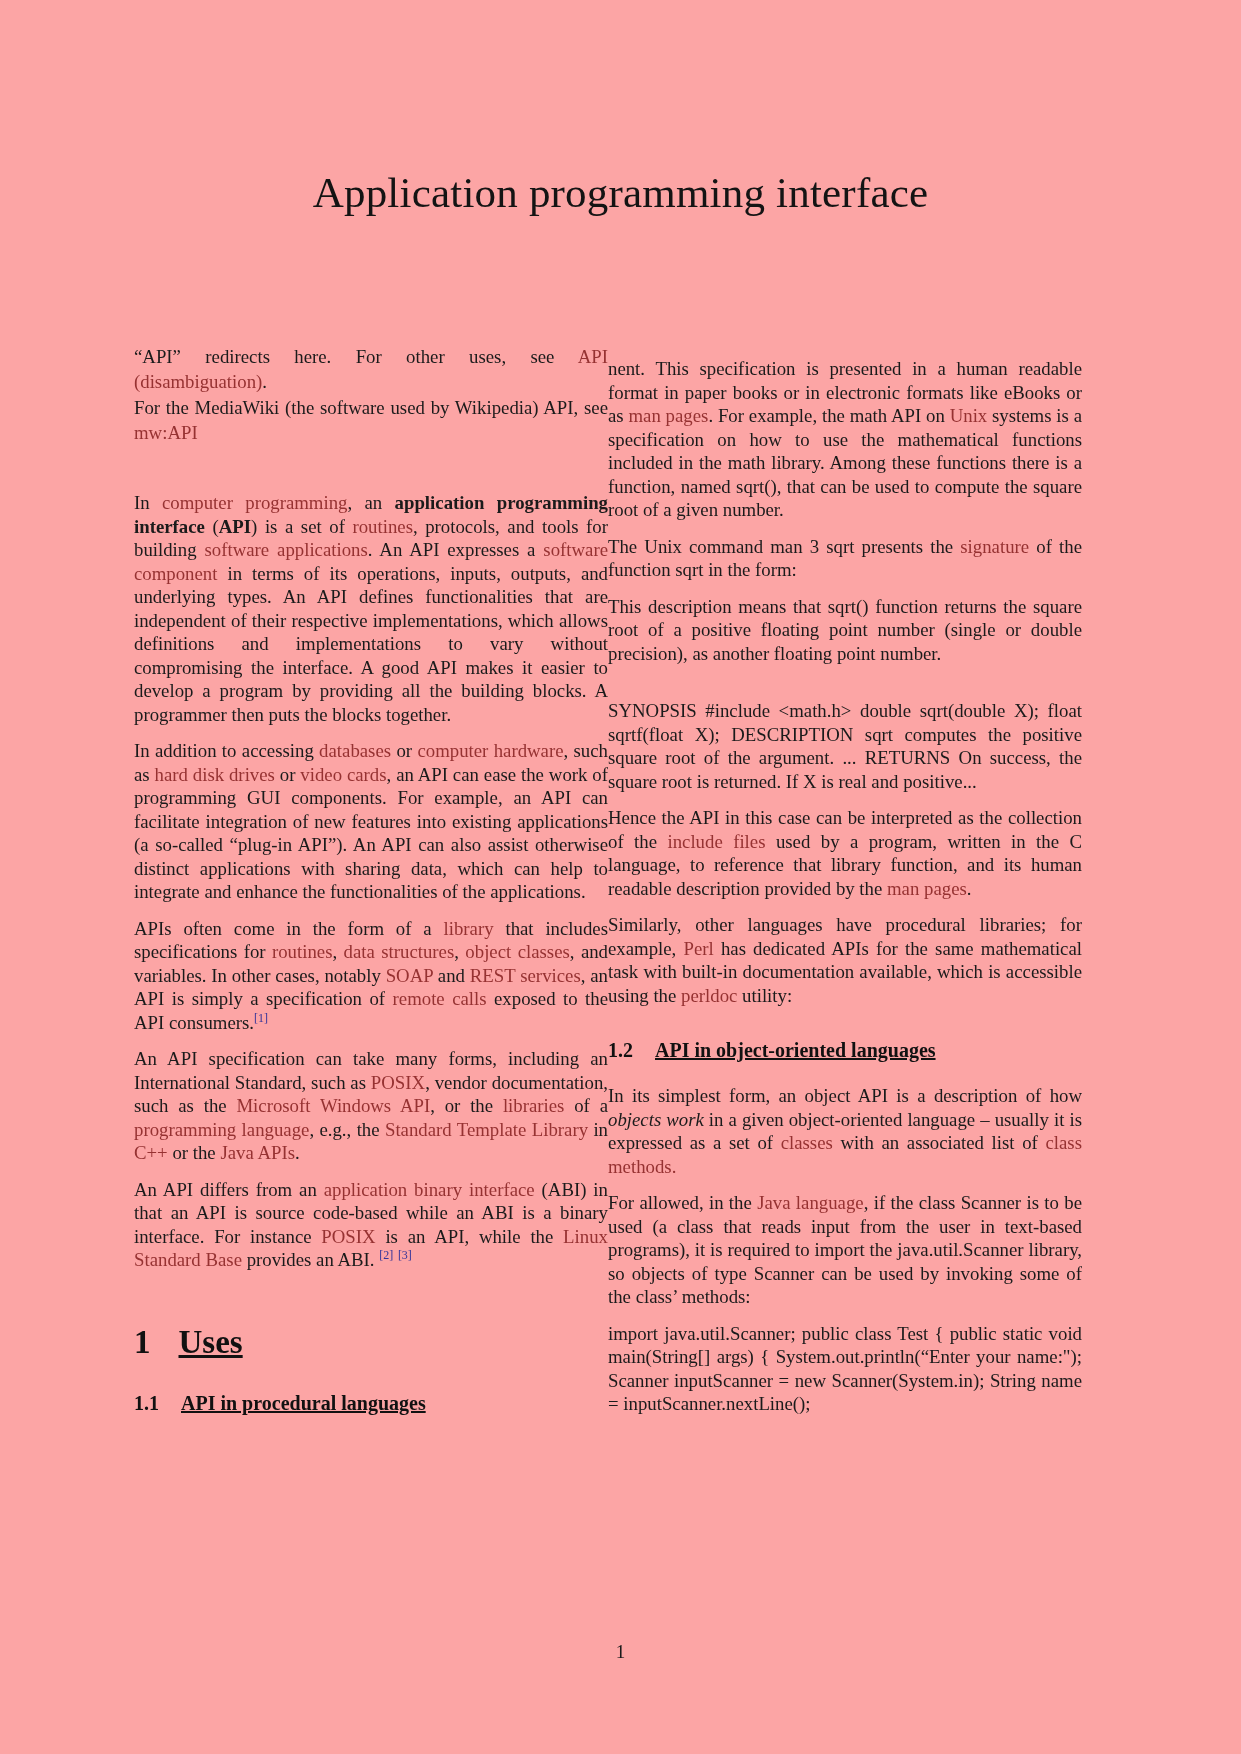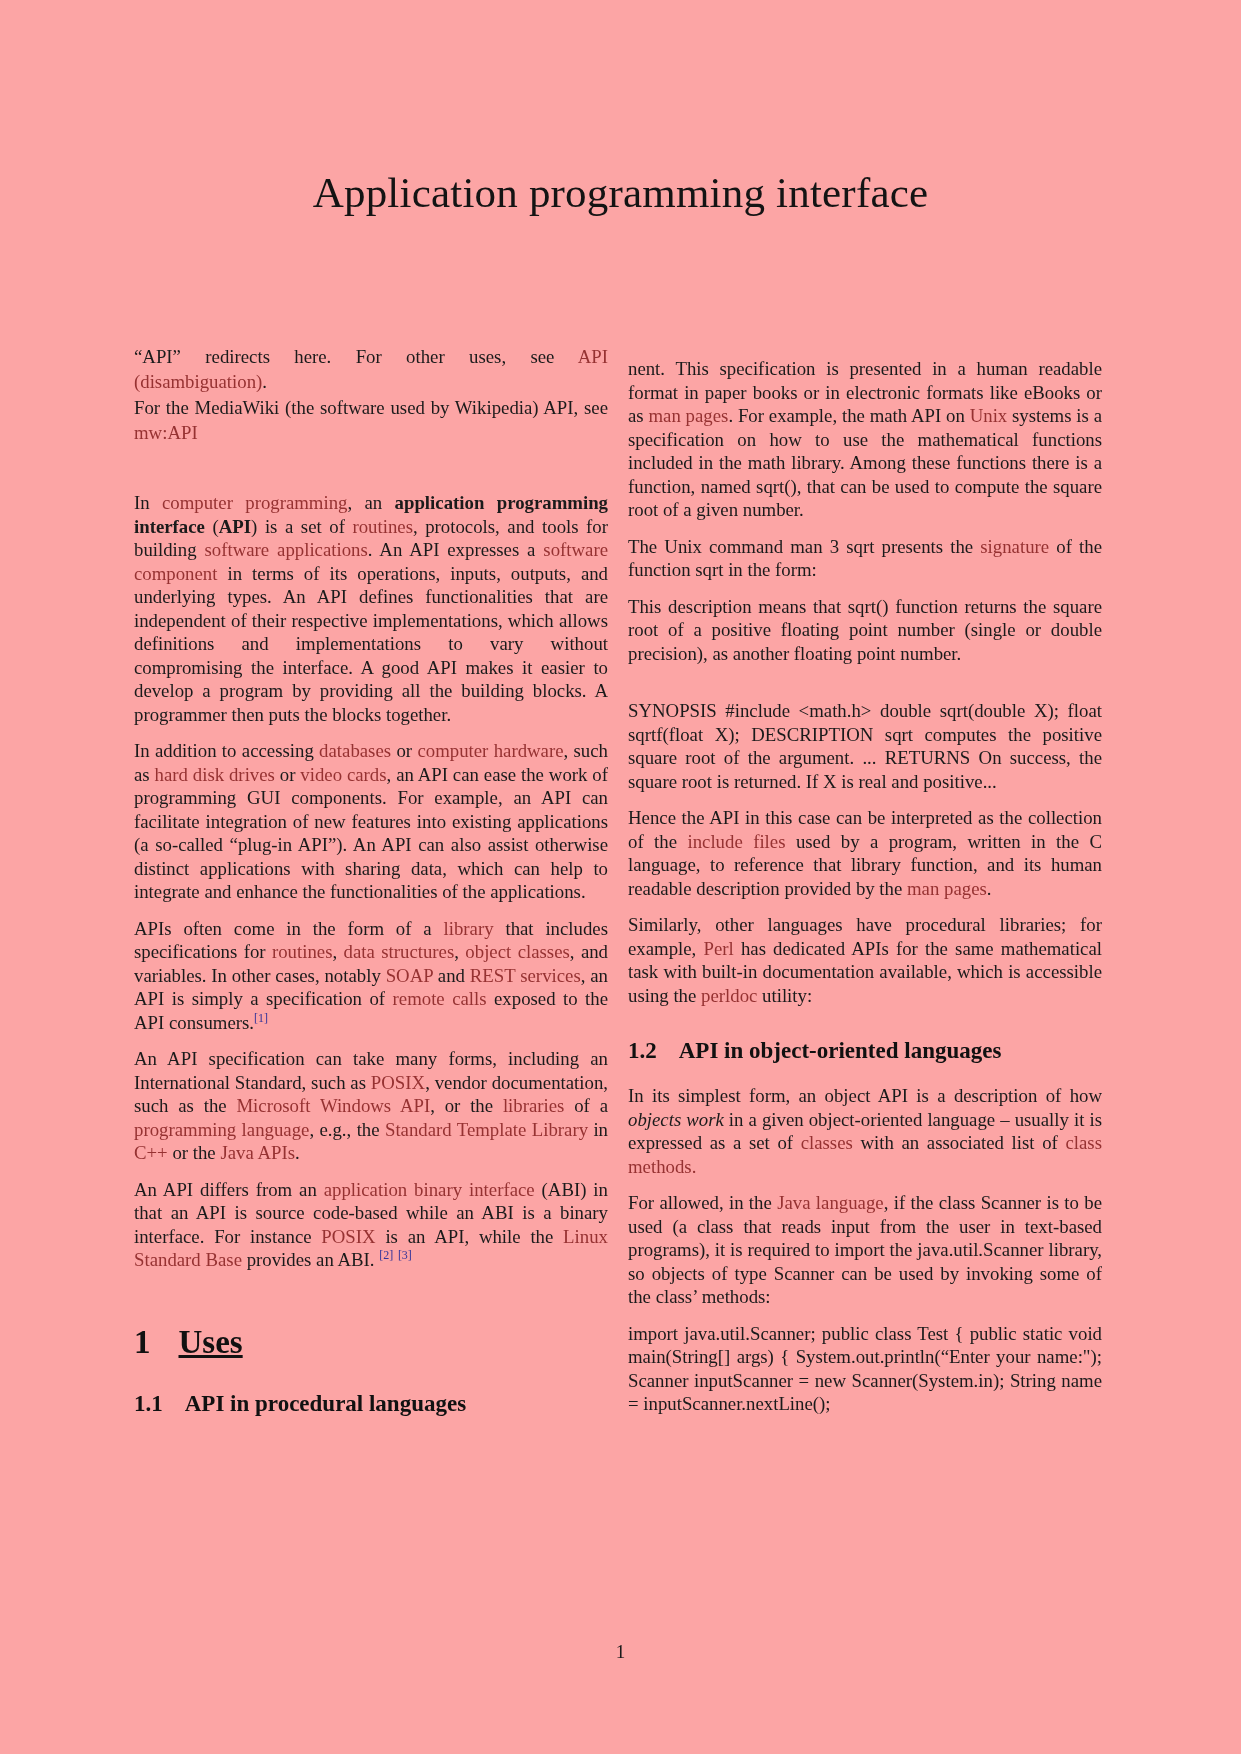--- a/index.html
+++ b/index.html
@@ -10,36 +10,36 @@
     -webkit-font-smoothing:antialiased;
   }
   .page{position:absolute;inset:0;background:#fca5a5;}
   .doc-title{
     position:absolute;top:168px;left:0;width:100%;
     text-align:center;font-size:43px;font-weight:400;
     letter-spacing:0.2px;margin:0;color:#141414;
   }
   .columns{
     position:absolute;top:344px;left:134px;width:968px;
-    display:flex;gap:20px;
+    display:flex;
   }
   .col{width:474px;}
   .block{
     margin:13px 0 0 0;font-size:18.8px;line-height:23.5px;
     text-align:justify;color:#1b1b1b;
   }
   .block.hatnote{margin-top:0;line-height:25px;}
   .block.hatnote + .block.hatnote{margin-top:1px;}
   
   .col-left .block:nth-child(3){margin-top:46px;}
   
   .col-right .block:nth-child(4){margin-top:34px;}
   .heading{font-weight:bold;color:#111;text-align:left;margin:0;}
   .heading.h1{font-size:33px;line-height:32px;margin-top:54px;text-decoration:underline;}
-  .heading.h2{font-size:23px;line-height:27px;margin-top:30px;}
+  .heading.h2{font-size:20px;line-height:27px;margin-top:30px;text-decoration:underline;}
   .heading + .block{margin-top:20px;}
   .heading.h1 + .heading.h2{margin-top:32px;}
   .sec-num{display:inline-block;}
   .heading.h1 .sec-num{margin-right:28px;}
   .heading.h2 .sec-num{margin-right:22px;}
   a.wikilink{color:var(--link,#963232);text-decoration:none;cursor:pointer;}
   .b{font-weight:bold;}
   .i{font-style:italic;}
   a.cite{color:var(--cite,#333399);text-decoration:none;cursor:pointer;}
   a.cite sup{font-size:12px;line-height:0;}

